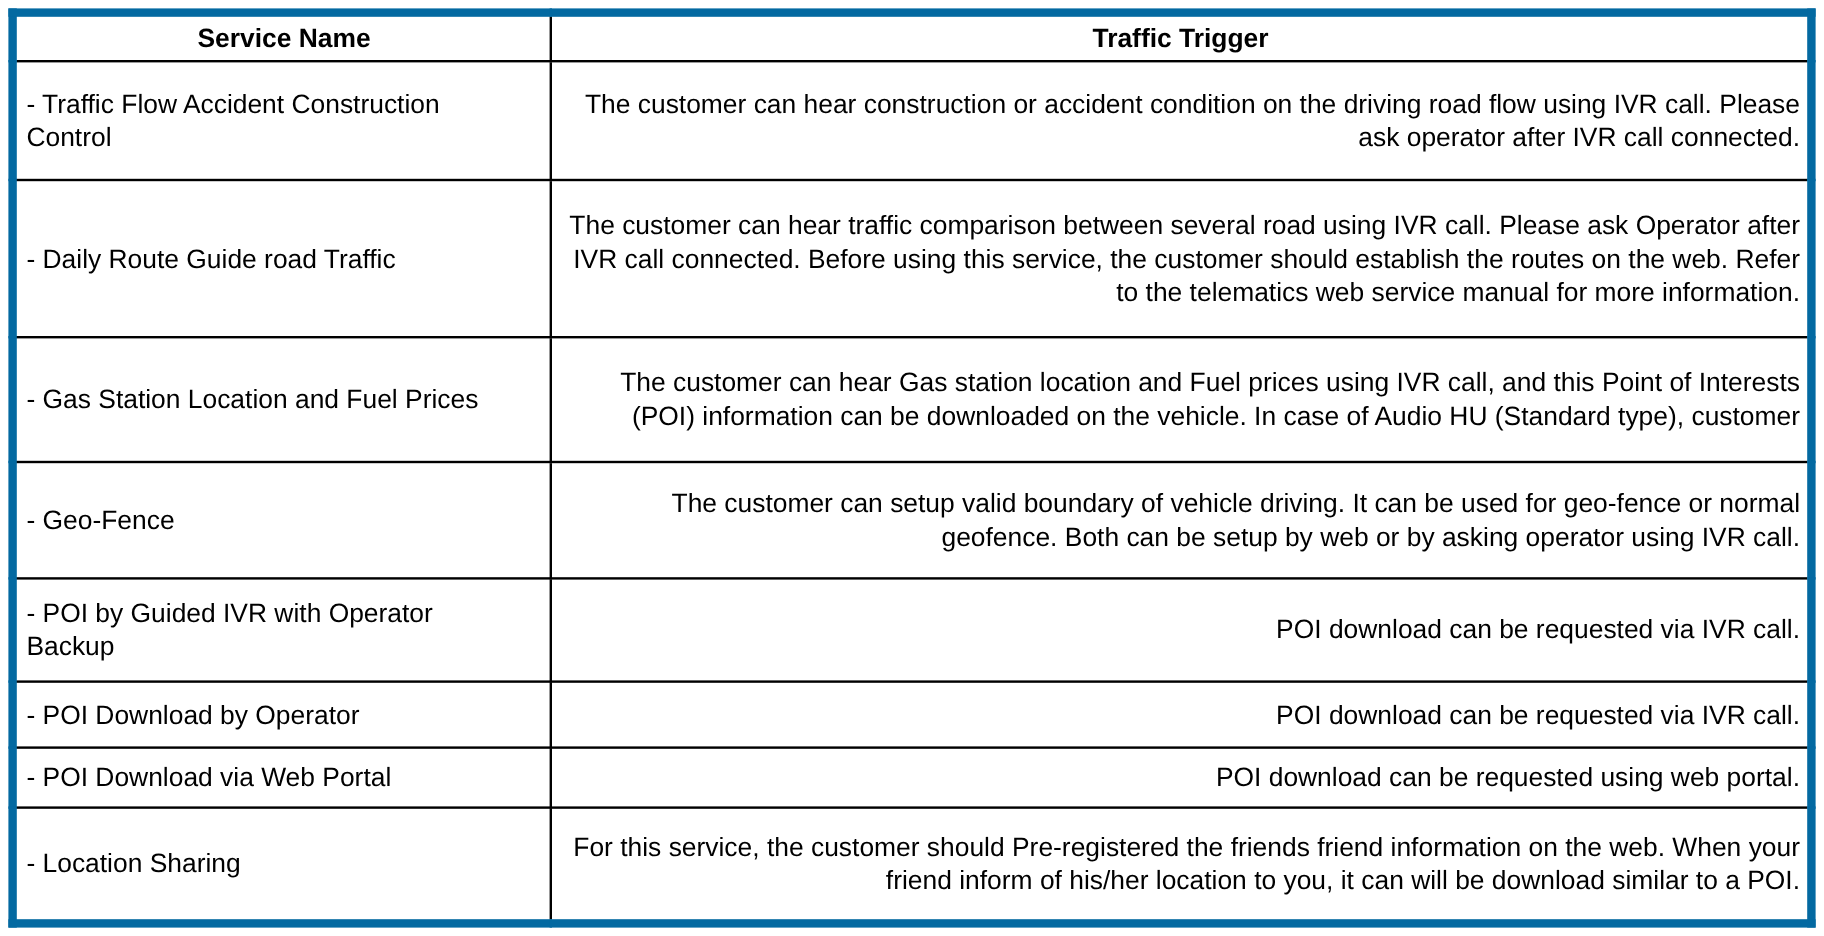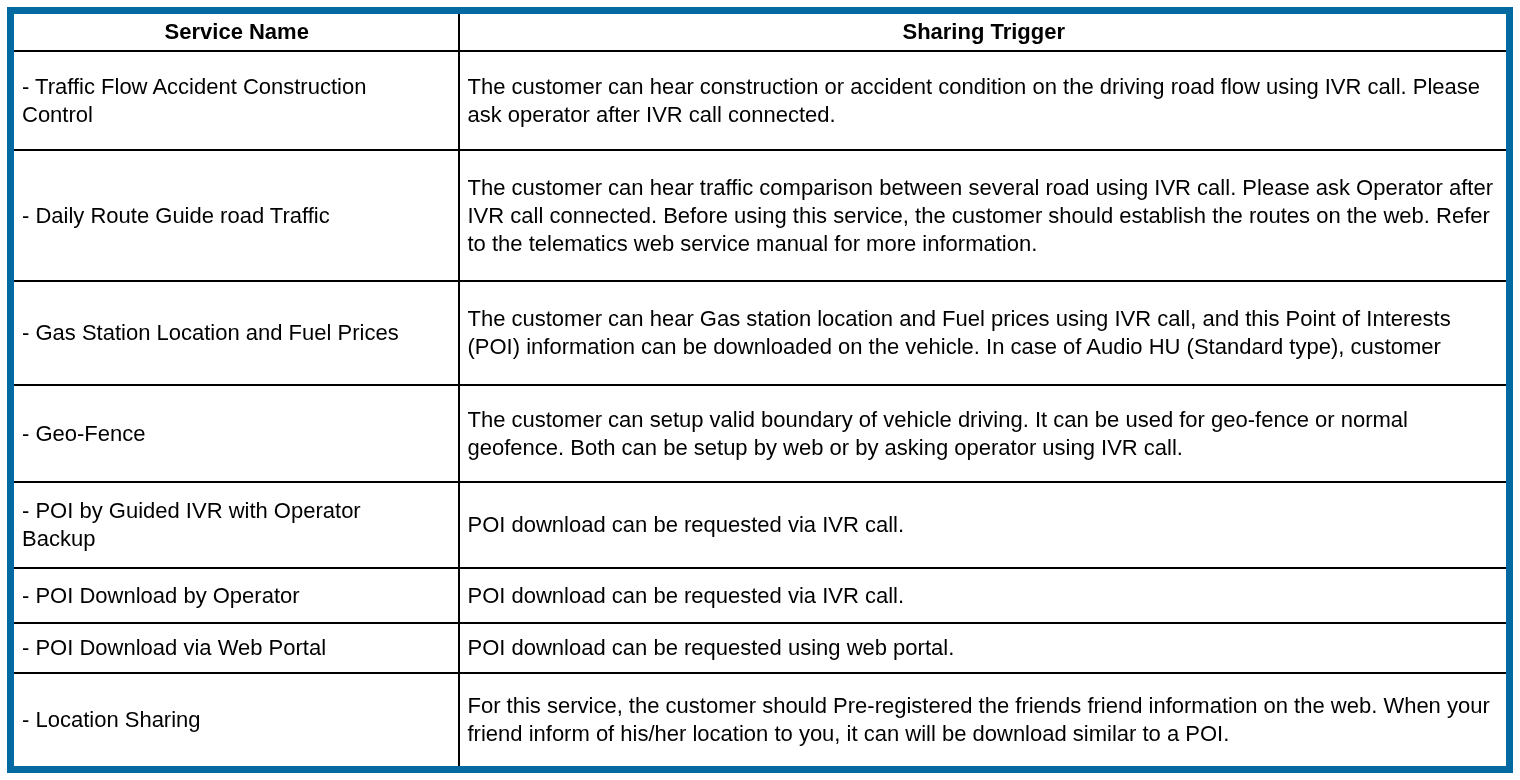--- a/index.html
+++ b/index.html
@@ -38,21 +38,21 @@
     font-size: 23px;
     padding: 4px 2px;
   }
   col.col-name  { width: 448px; }
   col.col-trig  { }
   td.cell-name {
     white-space: pre-line;
     text-align: left;
   }
   td.cell-trig {
-    text-align: left;
+    text-align: right;
   }
   tr.rh  { height: 38px; }
   tr.r0  { height: 76px; }
   tr.r1  { height: 100px; }
   tr.r2  { height: 80px; }
   tr.r3  { height: 74px; }
   tr.r4  { height: 62px; }
   tr.r5  { height: 58px; }
   tr.r6  { height: 42px; }
   tr.r7  { height: 34px; }
@@ -64,21 +64,21 @@
 
 <div class="page">
   <table class="svc-table">
     <colgroup>
       <col class="col-name">
       <col class="col-trig">
     </colgroup>
     <thead>
       <tr class="rh">
         <th class="hdr">Service Name</th>
-        <th class="hdr">Sharing Trigger</th>
+        <th class="hdr">Traffic Trigger</th>
       </tr>
     </thead>
     <tbody>
       <tr class="r0">
         <td class="cell-name">- Traffic Flow Accident Construction
 Control</td>
         <td class="cell-trig">The customer can hear construction or accident condition on the driving road flow using IVR call. Please ask operator after IVR call connected.</td>
       </tr>
       <tr class="r1">
         <td class="cell-name">- Daily Route Guide road Traffic</td>

